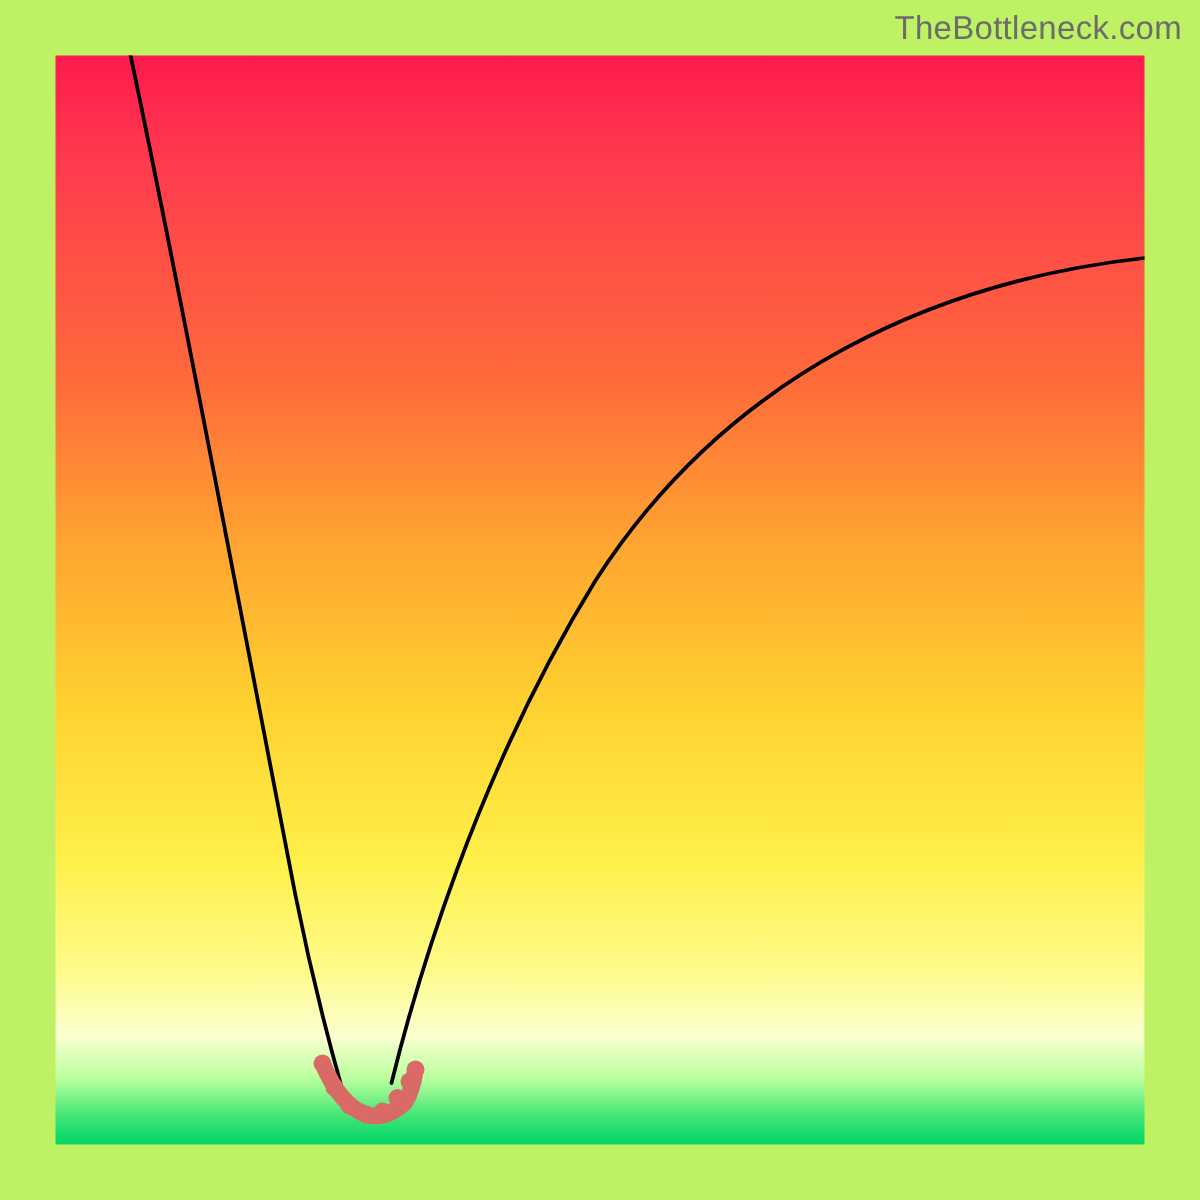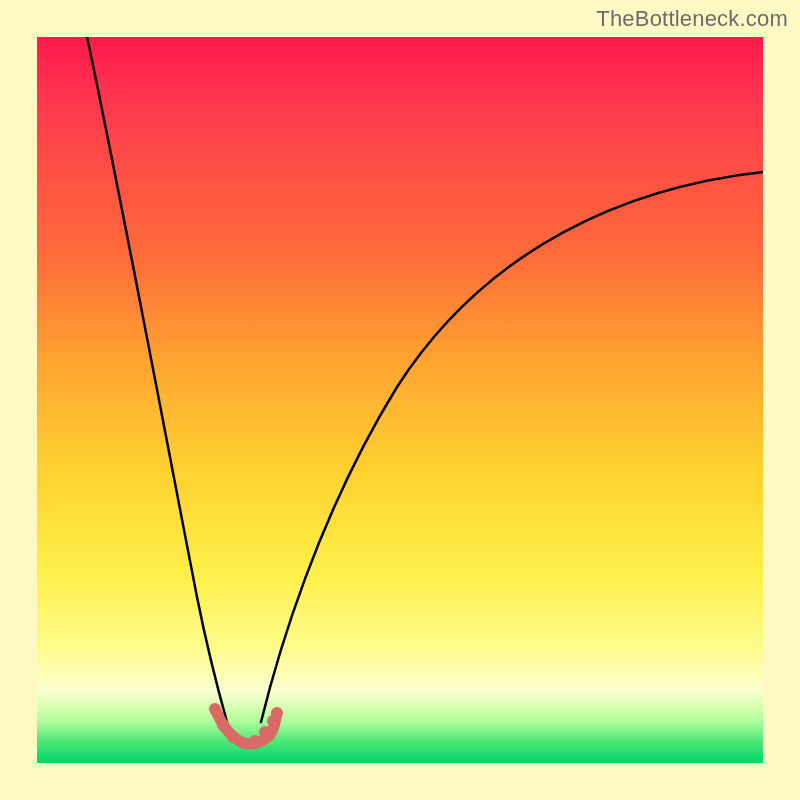--- a/index.html
+++ b/index.html
@@ -10,21 +10,21 @@
     background: #000;
     overflow: hidden;
     font-family: Arial, Helvetica, sans-serif;
   }
   .frame {
     position: absolute;
     left: 0;
     top: 0;
     width: 800px;
     height: 800px;
-    background: #fef9c3;
+    background: #bef264;
   }
   .plot {
     position: absolute;
     left: 37px;
     top: 37px;
     width: 726px;
     height: 726px;
     
     background: linear-gradient(
       to bottom,

